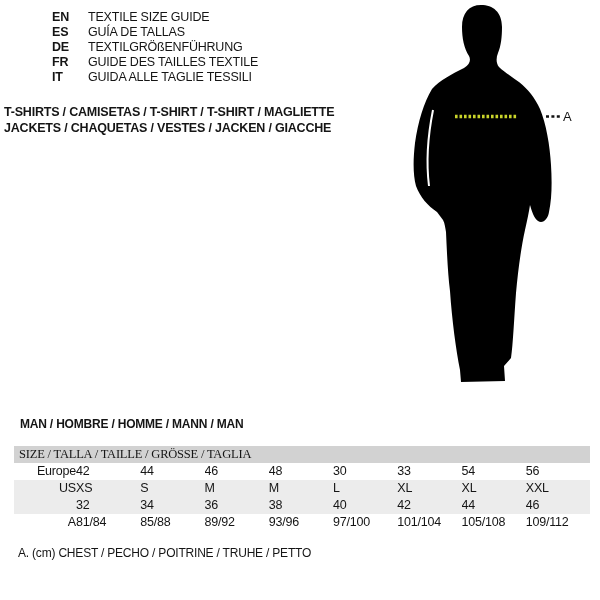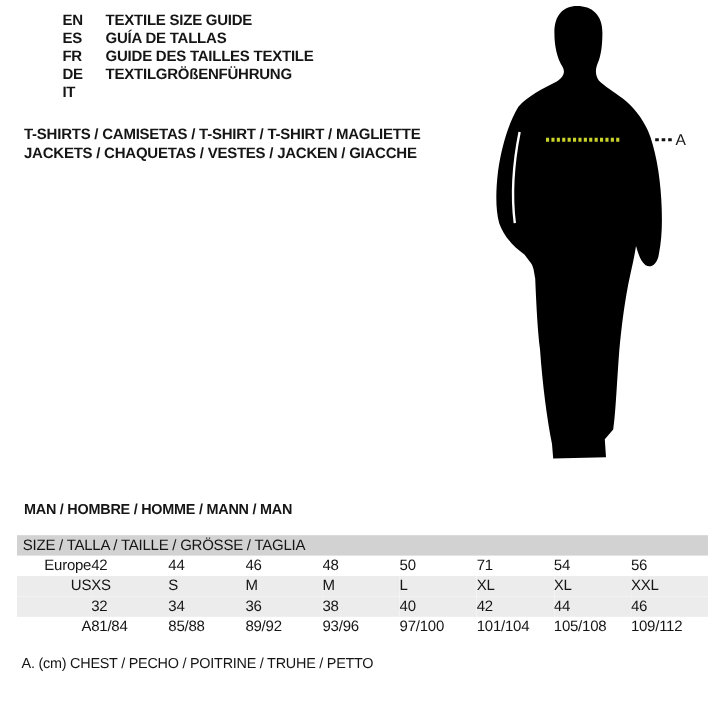--- a/index.html
+++ b/index.html
@@ -14,24 +14,24 @@
     font-family:"Liberation Sans", sans-serif;
     color:var(--ink);
     position:relative;overflow:hidden;
   }
   .canvas{position:absolute;inset:0;}
 
   
   .lang-block{position:absolute;left:22px;top:10px;margin-left:30px;}
   .lang-row{display:flex;height:15px;line-height:15px;}
   .lang-code{width:36px;font-size:12.5px;font-weight:bold;letter-spacing:-0.2px;}
-  .lang-label{font-size:12.5px;font-weight:bold;letter-spacing:-0.2px;white-space:nowrap;}
+  .lang-label{font-size:12.5px;font-weight:normal;letter-spacing:-0.2px;white-space:nowrap;}
 
   
-  .cat-block{position:absolute;left:20px;top:105px;}
+  .cat-block{position:absolute;left:4px;top:105px;}
   .cat-line{font-size:12.5px;font-weight:bold;letter-spacing:-0.2px;line-height:15.5px;white-space:nowrap;}
 
   
   .figure{position:absolute;left:400px;top:0;width:200px;height:400px;}
   .silhouette{fill:#000;}
   .arm-gap{fill:none;stroke:#ffffff;stroke-width:2;}
   .chest-line{stroke:var(--dash-color);stroke-width:3.4;stroke-dasharray:2.6 1.9;}
   .pointer-dashes{stroke:#111;stroke-width:2.4;stroke-dasharray:3 2.4;}
   .measure-label{font-family:"Liberation Sans",sans-serif;font-size:13px;fill:var(--ink);}
 
@@ -43,21 +43,21 @@
     position:absolute;left:14px;top:446px;width:576px;
     border-collapse:collapse;table-layout:fixed;
     font-size:12.5px;letter-spacing:-0.2px;
   }
   .size-table th,.size-table td{
     padding:0;height:17px;line-height:17px;
     font-weight:normal;text-align:left;vertical-align:middle;
     white-space:nowrap;overflow:hidden;
   }
   .size-table .table-header th{
-    background:var(--header-bg);text-align:left;padding-left:5px;
+    background:var(--header-bg);text-align:left;padding-left:5px;font-family:Liberation Serif, serif;
   }
   .size-table .row-label{text-align:right;padding-left:5px;}
   .size-table tr.shaded td{background:var(--band-bg);}
 
   
   .footnote{position:absolute;left:18px;top:546px;font-size:12px;font-weight:normal;letter-spacing:-0.2px;}
 </style>
 </head>
 <body>
 
@@ -66,29 +66,30 @@
   <div class="lang-block">
     <div class="lang-row">
       <span class="lang-code">EN</span>
       <span class="lang-label">TEXTILE SIZE GUIDE</span>
     </div>
     <div class="lang-row">
       <span class="lang-code">ES</span>
       <span class="lang-label">GUÍA DE TALLAS</span>
     </div>
     <div class="lang-row">
+      <span class="lang-code">DE</span>
+      <span class="lang-label">TEXTILGRÖßENFÜHRUNG</span>
+    </div>
+    <div class="lang-row">
       <span class="lang-code">FR</span>
       <span class="lang-label">GUIDE DES TAILLES TEXTILE</span>
     </div>
     <div class="lang-row">
-      <span class="lang-code">DE</span>
-      <span class="lang-label">TEXTILGRÖßENFÜHRUNG</span>
-    </div>
-    <div class="lang-row">
       <span class="lang-code">IT</span>
+      <span class="lang-label">GUIDA ALLE TAGLIE TESSILI</span>
     </div>
   </div>
 
   <div class="cat-block">
     <div class="cat-line">T-SHIRTS / CAMISETAS / T-SHIRT / T-SHIRT / MAGLIETTE</div>
     <div class="cat-line">JACKETS / CHAQUETAS / VESTES / JACKEN / GIACCHE</div>
   </div>
 
   <svg class="figure" viewBox="0 0 200 400" xmlns="http://www.w3.org/2000/svg">
     <path class="silhouette" d="
@@ -139,22 +140,22 @@
         <th colspan="9">SIZE / TALLA / TAILLE / GRÖSSE / TAGLIA</th>
       </tr>
     </thead>
     <tbody>
       <tr>
         <td class="row-label">Europe</td>
         <td>42</td>
         <td>44</td>
         <td>46</td>
         <td>48</td>
-        <td>50</td>
-        <td>71</td>
+        <td>30</td>
+        <td>33</td>
         <td>54</td>
         <td>56</td>
       </tr>
       <tr class="shaded">
         <td class="row-label">US</td>
         <td>XS</td>
         <td>S</td>
         <td>M</td>
         <td>M</td>
         <td>L</td>

